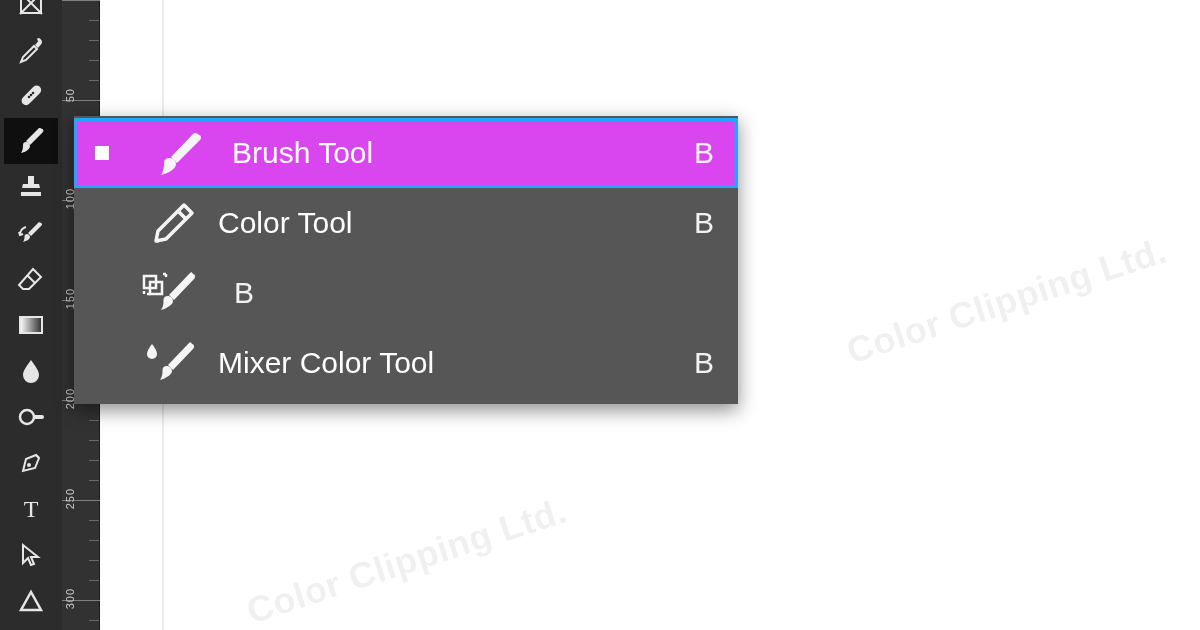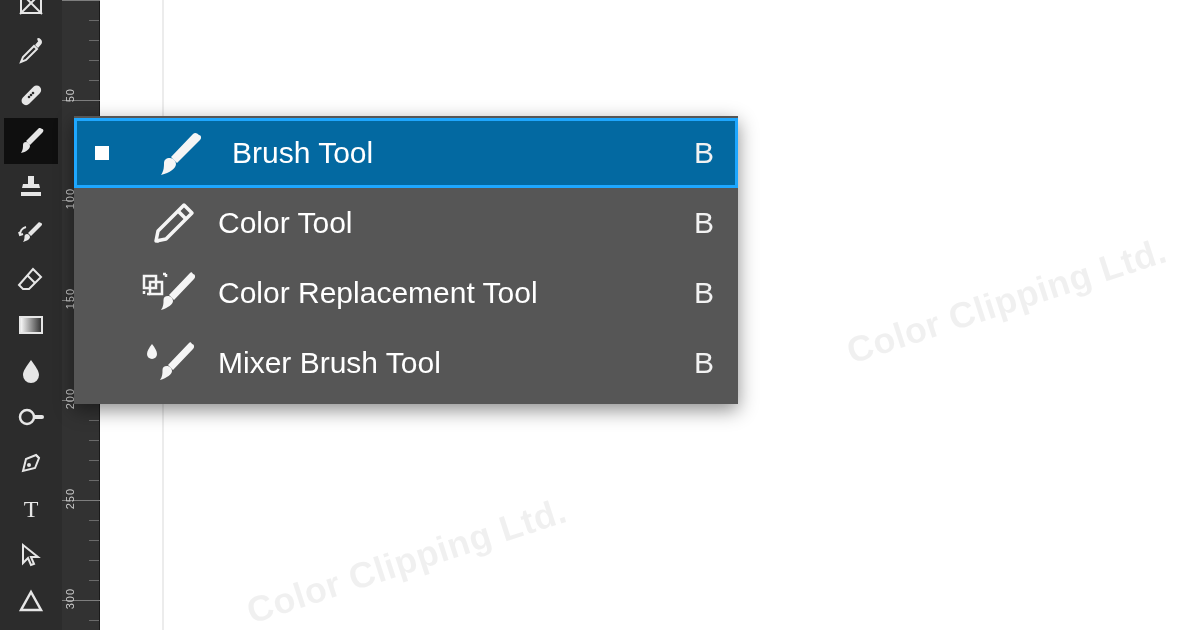--- a/index.html
+++ b/index.html
@@ -47,21 +47,21 @@
     position: absolute; left: 74px; top: 116px; width: 664px;
     background: #565656; box-shadow: 0 6px 18px rgba(0,0,0,.45);
     border-radius: 0; padding: 2px 0 6px 0;
   }
   .flyout-item {
     display: flex; align-items: center; height: 70px; color: #fff;
     font-size: 30px; font-weight: 400; padding: 0 24px 0 0; cursor: default;
     position: relative;
   }
   .flyout-item.selected {
-    background: #0369a1;
+    background: #d946ef;
     outline: 3px solid #1ea7ff; outline-offset: -3px; gap: 7px;
   }
   .flyout-item .marker {
     width: 56px; display:flex; align-items:center; justify-content:center;
   }
   .flyout-item .marker .sq { width: 14px; height: 14px; background: #fff; }
   .flyout-item .fi-icon {
     width: 84px; height: 56px; display:flex; align-items:center; justify-content:center;
     color:#fff;
   }
@@ -245,33 +245,32 @@
       <div class="fi-icon">
         <svg width="62" height="50" viewBox="0 0 62 50">
           <path d="M52 6c2 0 3 3 1 5L33 32l-5-5L49 5c1-1 2-1 3 1z" fill="#f5f5f5"></path>
           <path d="M27 28c2.5 0 5 2.5 5 5 0 3-5 7-12 9 2.5-3 2.5-7 2.5-10 0-2.5 1.5-4 4.5-4z" fill="#f5f5f5"></path>
           <rect x="3" y="8" width="12" height="12" fill="none" stroke="#f5f5f5" stroke-width="2.5"></rect>
           <rect x="9" y="14" width="12" height="12" fill="none" stroke="#f5f5f5" stroke-width="2.5"></rect>
           <path d="M6 26h3M3 23v3" stroke="#f5f5f5" stroke-width="2.5"></path>
           <path d="M22 6h3M25 9v-3" stroke="#f5f5f5" stroke-width="2.5"></path>
         </svg>
       </div>
-      <div class="fi-label">Color Replacement Tool</div>
       <div class="fi-short">B</div>
     </div>
     <div class="flyout-item">
       <div class="marker"></div>
       <div class="fi-icon">
         <svg width="60" height="50" viewBox="0 0 60 50">
           <path d="M50 6c2 0 3 3 1 5L31 32l-5-5L47 5c1-1 2-1 3 1z" fill="#f5f5f5"></path>
           <path d="M25 28c2.5 0 5 2.5 5 5 0 3-5 7-12 9 2.5-3 2.5-7 2.5-10 0-2.5 1.5-4 4.5-4z" fill="#f5f5f5"></path>
           <path d="M10 6c3 4 5 7 5 10a5 5 0 0 1-10 0c0-3 2-6 5-10z" fill="#f5f5f5"></path>
         </svg>
       </div>
-      <div class="fi-label">Mixer Brush Tool</div>
+      <div class="fi-label">Mixer Color Tool</div>
       <div class="fi-short">B</div>
     </div>
   </div>
 
   <div class="wm" style="left:240px; top:540px;">Color Clipping Ltd.</div>
   <div class="wm" style="left:840px; top:280px;">Color Clipping Ltd.</div>
 
 </div>
 
 </body></html>

